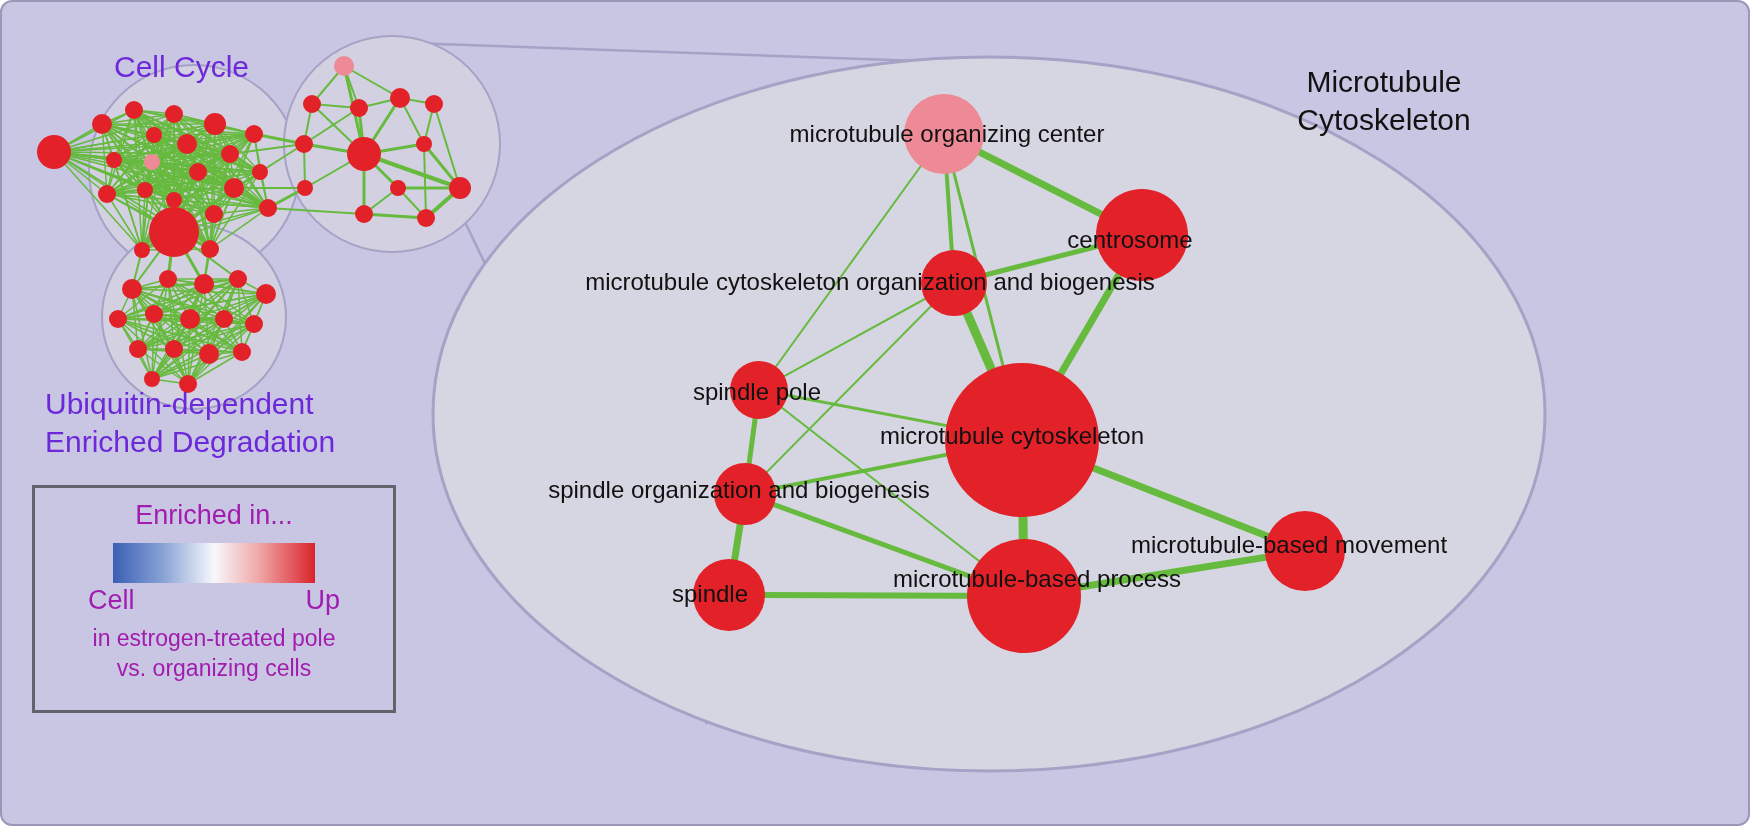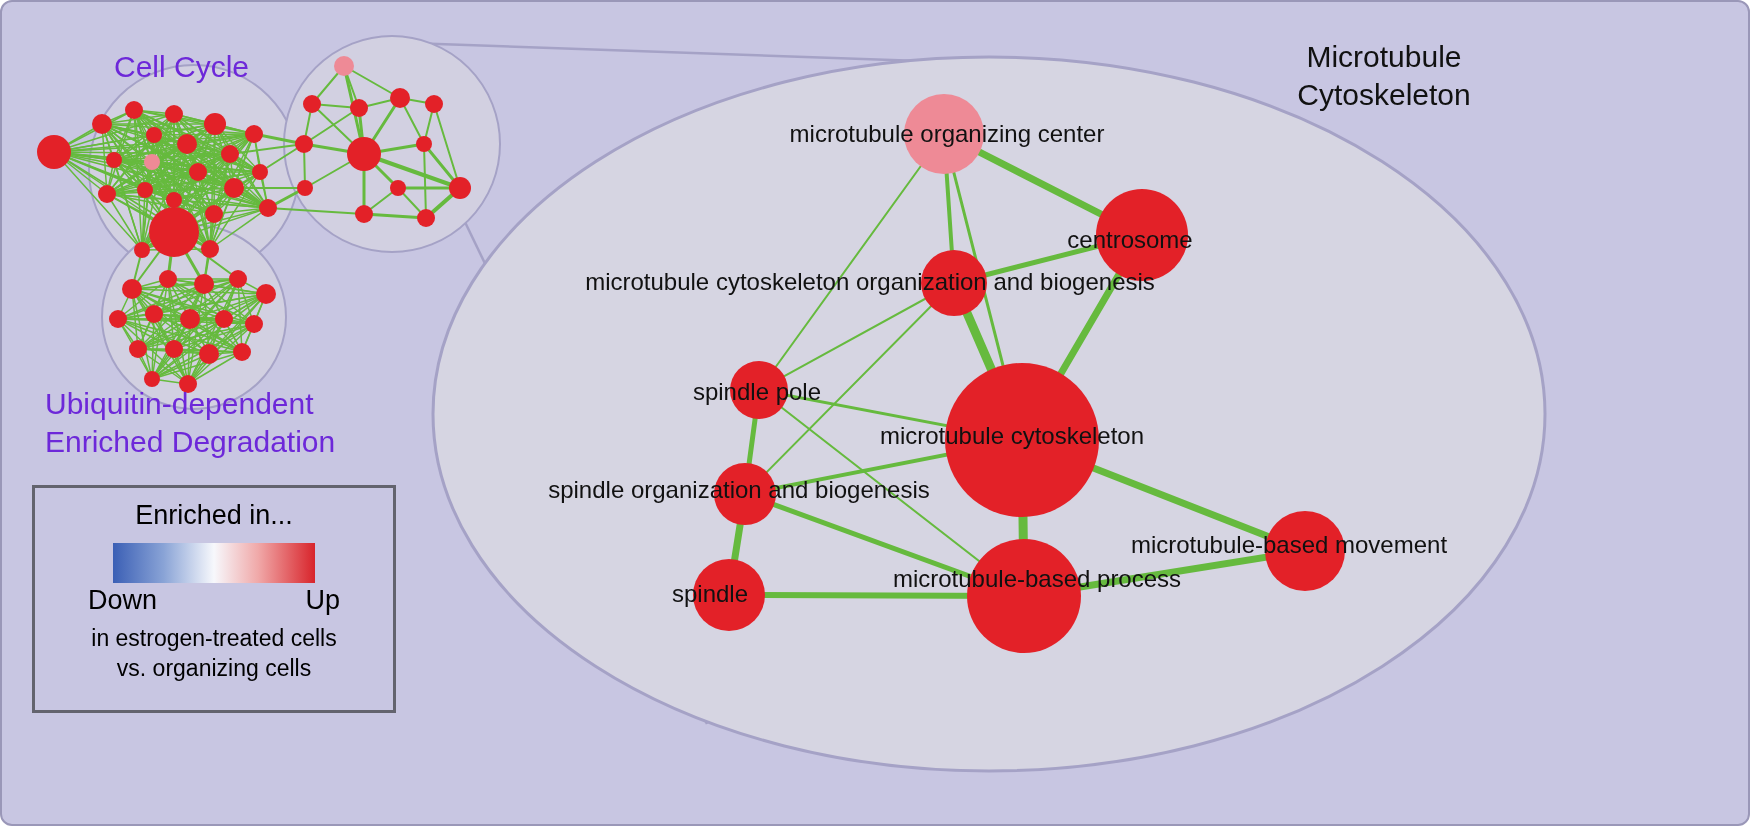--- a/index.html
+++ b/index.html
@@ -5,21 +5,21 @@
   * { margin:0; padding:0; box-sizing:border-box; }
   html,body { background:#ffffff; font-family:"Liberation Sans", sans-serif; }
   .panel { position:relative; width:1750px; height:826px; background:#c8c6e2;
            border:2px solid #9a97b8; border-radius:12px; overflow:hidden; }
   .panel > svg { position:absolute; left:0; top:0; }
   .overlay { position:absolute; color:#111111; }
   .cluster-label { color:#6d28d9; font-size:30px; line-height:1.25; }
   #mt-heading { font-size:30px; text-align:center; line-height:1.28; color:#111; }
   .node-label { font-size:24px; fill:#111111; font-family:"Liberation Sans", sans-serif; }
   .legend { position:absolute; left:30px; top:483px; width:364px; height:228px;
-            border:3px solid #63636e; text-align:center; color:#000000; }
+            border:3px solid #63636e; text-align:center; color:#a21caf; }
   .legend-title { font-size:27px; margin-top:12px; }
   .gradient-bar { width:202px; height:40px; margin:12px auto 2px; }
   .legend-ends { display:flex; justify-content:space-between; width:252px; margin:2px auto 0; font-size:27px; }
   .legend-caption { font-size:23px; line-height:1.3; margin-top:8px; }
   .block { display:block; }
 </style>
 </head>
 <body>
 
 <div class="panel">
@@ -514,31 +514,31 @@
       <text x="708" y="600" text-anchor="middle" class="node-label">spindle</text>
     </svg>
 
   <div class="overlay cluster-label" style="left:112px; top:46px;">Cell Cycle</div>
 
   <div class="overlay cluster-label" style="left:43px; top:383px;">
     <span class="block">Ubiquitin-dependent</span>
     <span class="block">Enriched Degradation</span>
   </div>
 
-  <div class="overlay" id="mt-heading" style="left:1262px; top:36px; width:240px;">
+  <div class="overlay" id="mt-heading" style="left:1262px; top:61px; width:240px;">
     <span class="block">Microtubule</span>
     <span class="block">Cytoskeleton</span>
   </div>
 
   <div class="legend">
     <div class="legend-title">Enriched in...</div>
     <div class="gradient-bar" id="gradient-bar" style="background: linear-gradient(90deg, rgb(59, 95, 181) 0%, rgb(137, 163, 214) 25%, rgb(247, 248, 252) 50%, rgb(240, 168, 168) 72%, rgb(216, 36, 43) 100%);"></div>
     <div class="legend-ends">
-      <span>Down</span>
+      <span>Cell</span>
       <span>Up</span>
     </div>
     <div class="legend-caption">
-      <span class="block">in estrogen-treated cells</span>
+      <span class="block">in estrogen-treated pole</span>
       <span class="block">vs. organizing cells</span>
     </div>
   </div>
 
 </div>
 
 </body></html>

